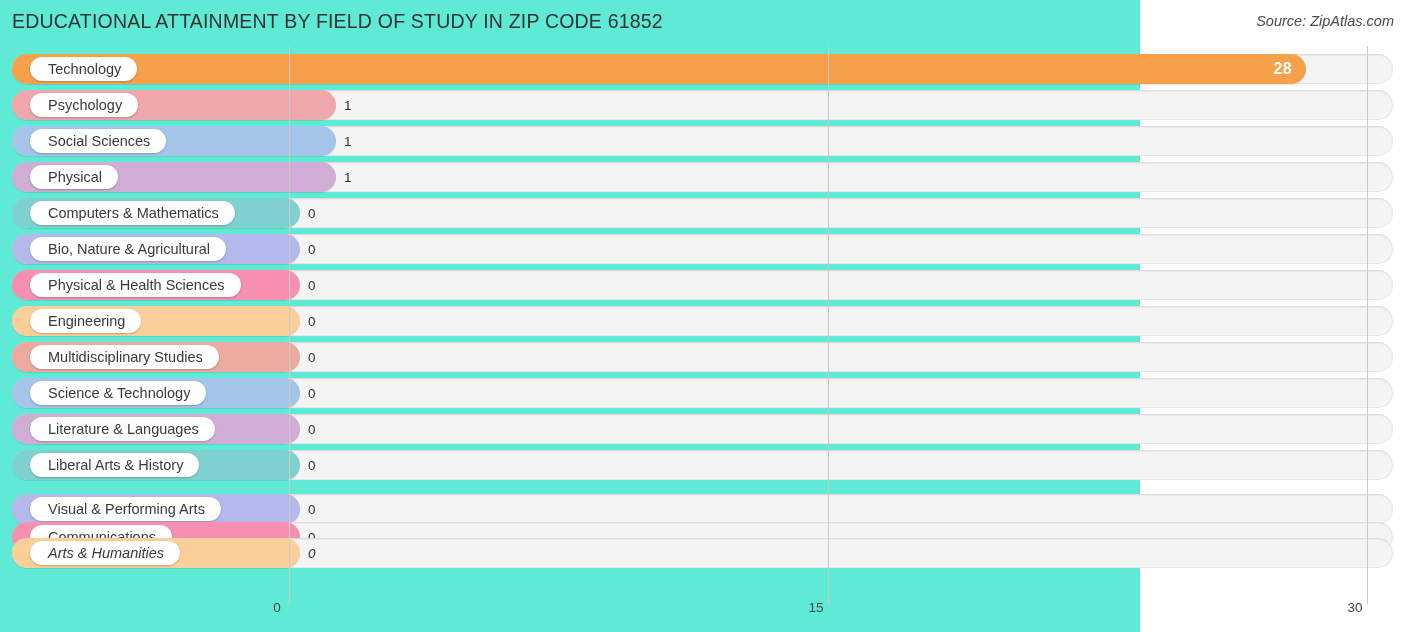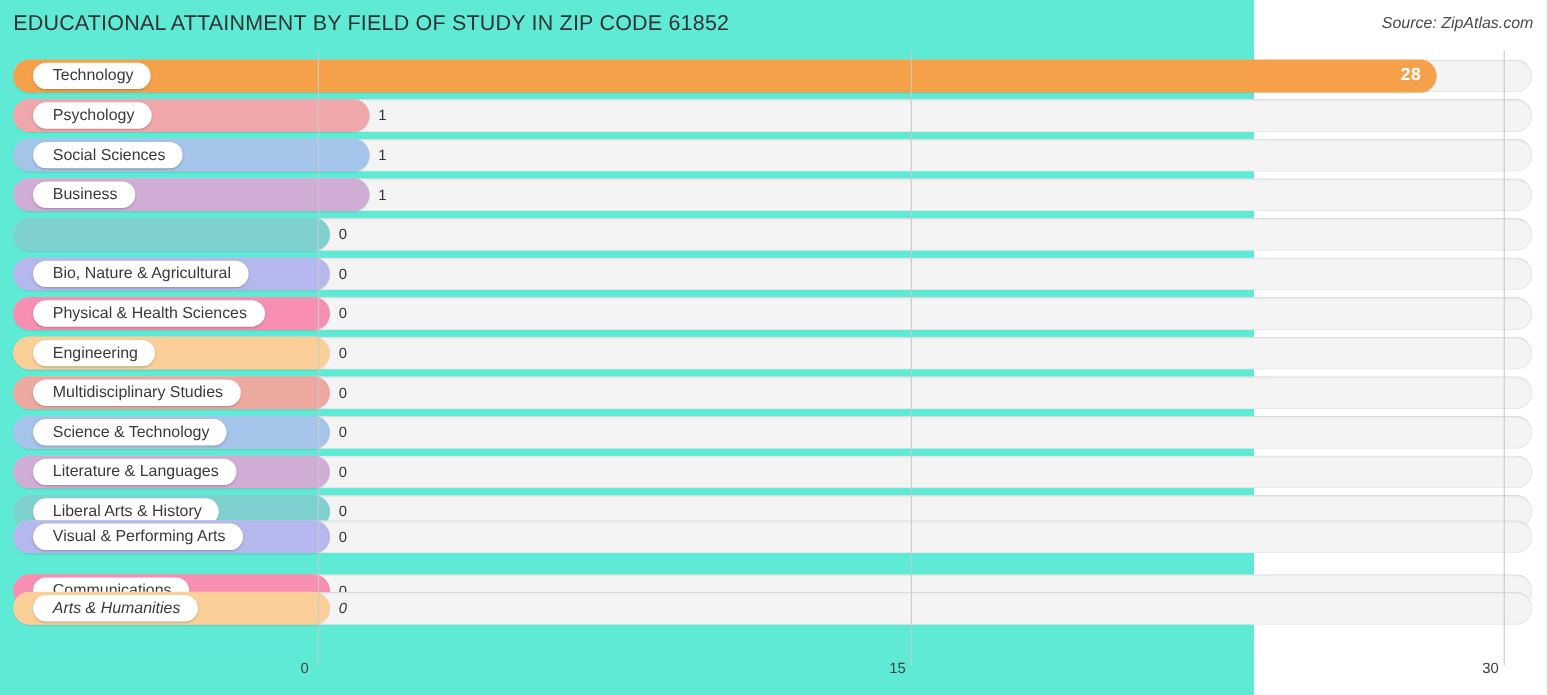--- a/index.html
+++ b/index.html
@@ -131,27 +131,30 @@
         <div class="bar" style="width: 323.933px; background: rgb(165, 196, 234);"></div>
         <div class="pill">
           <span>Social Sciences</span>
         </div>
         <div class="outval" style="left: 331.933px;">1</div>
       </div>
       <div class="row" style="top: 116px;">
         <div class="track"></div>
         <div class="bar" style="width: 323.933px; background: rgb(207, 173, 212);"></div>
         <div class="pill">
-          <span>Business</span>
+          <span>Physical</span>
         </div>
         <div class="outval" style="left: 331.933px;">1</div>
       </div>
       <div class="row" style="top: 152px;">
         <div class="track"></div>
         <div class="bar" style="width: 288px; background: rgb(127, 209, 208);"></div>
+        <div class="pill">
+          <span>Computers &amp; Mathematics</span>
+        </div>
         <div class="outval" style="left: 296px;">0</div>
       </div>
       <div class="row" style="top: 188px;">
         <div class="track"></div>
         <div class="bar" style="width: 288px; background: rgb(180, 184, 236);"></div>
         <div class="pill">
           <span>Bio, Nature &amp; Agricultural</span>
         </div>
         <div class="outval" style="left: 296px;">0</div>
       </div>
@@ -196,21 +199,21 @@
         <div class="outval" style="left: 296px;">0</div>
       </div>
       <div class="row" style="top: 404px;">
         <div class="track"></div>
         <div class="bar" style="width: 288px; background: rgb(127, 209, 208);"></div>
         <div class="pill">
           <span>Liberal Arts &amp; History</span>
         </div>
         <div class="outval" style="left: 296px;">0</div>
       </div>
-      <div class="row" style="top: 427px;">
+      <div class="row" style="top: 448px;">
         <div class="track"></div>
         <div class="bar" style="width: 288px; background: rgb(180, 184, 236);"></div>
         <div class="pill">
           <span>Visual &amp; Performing Arts</span>
         </div>
         <div class="outval" style="left: 296px;">0</div>
       </div>
       <div class="row" style="top: 476px;">
         <div class="track"></div>
         <div class="bar" style="width: 288px; background: rgb(247, 143, 179);"></div>

